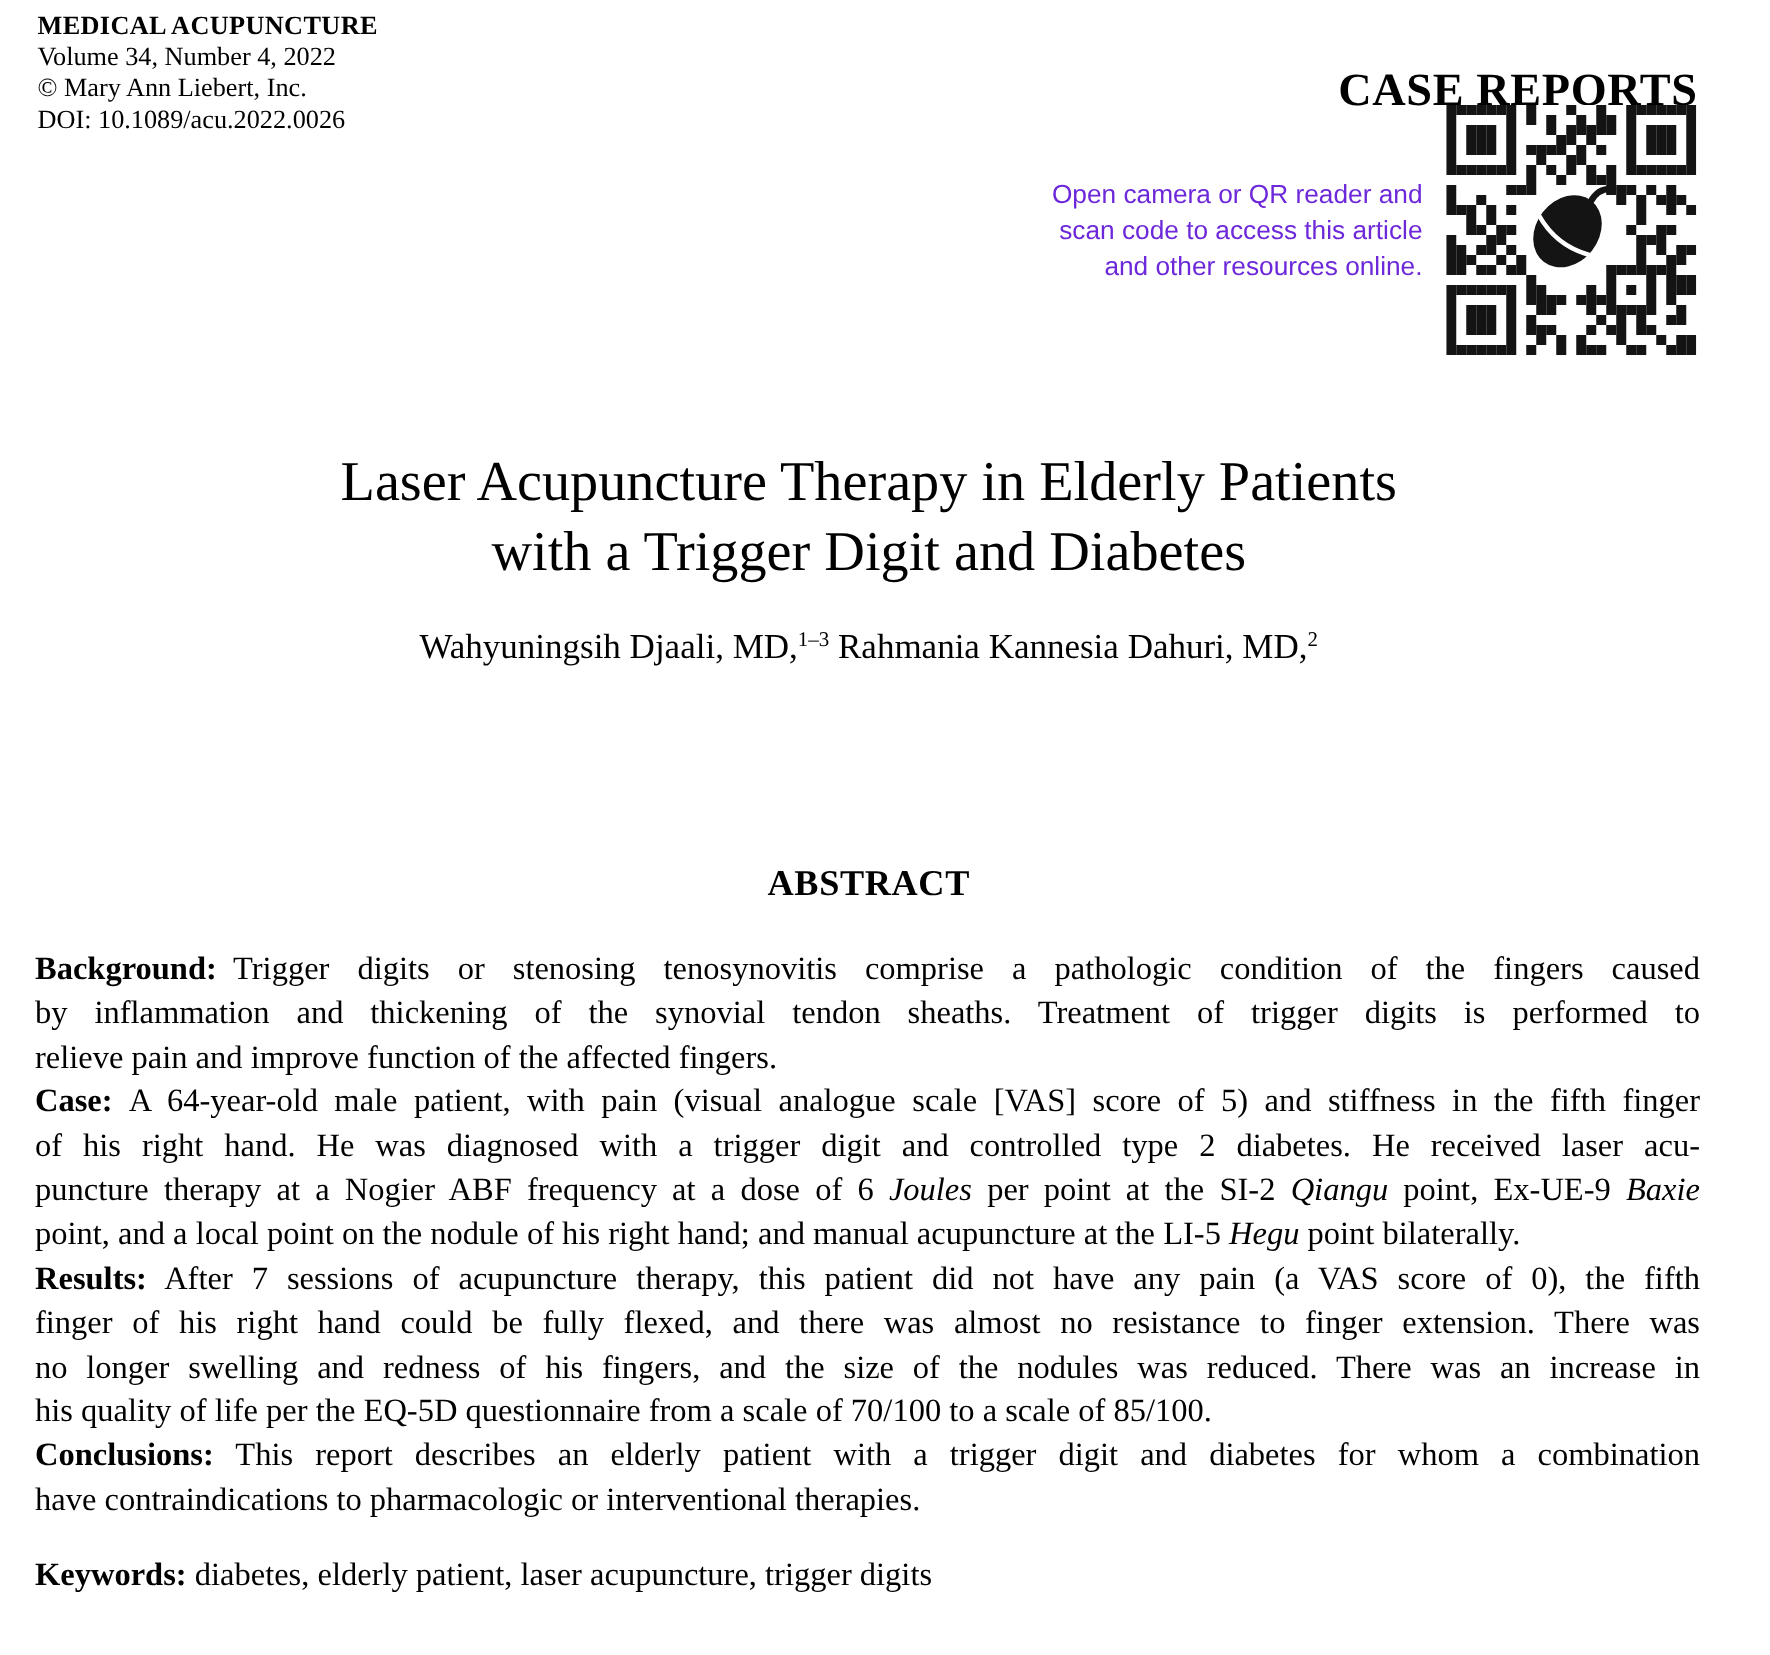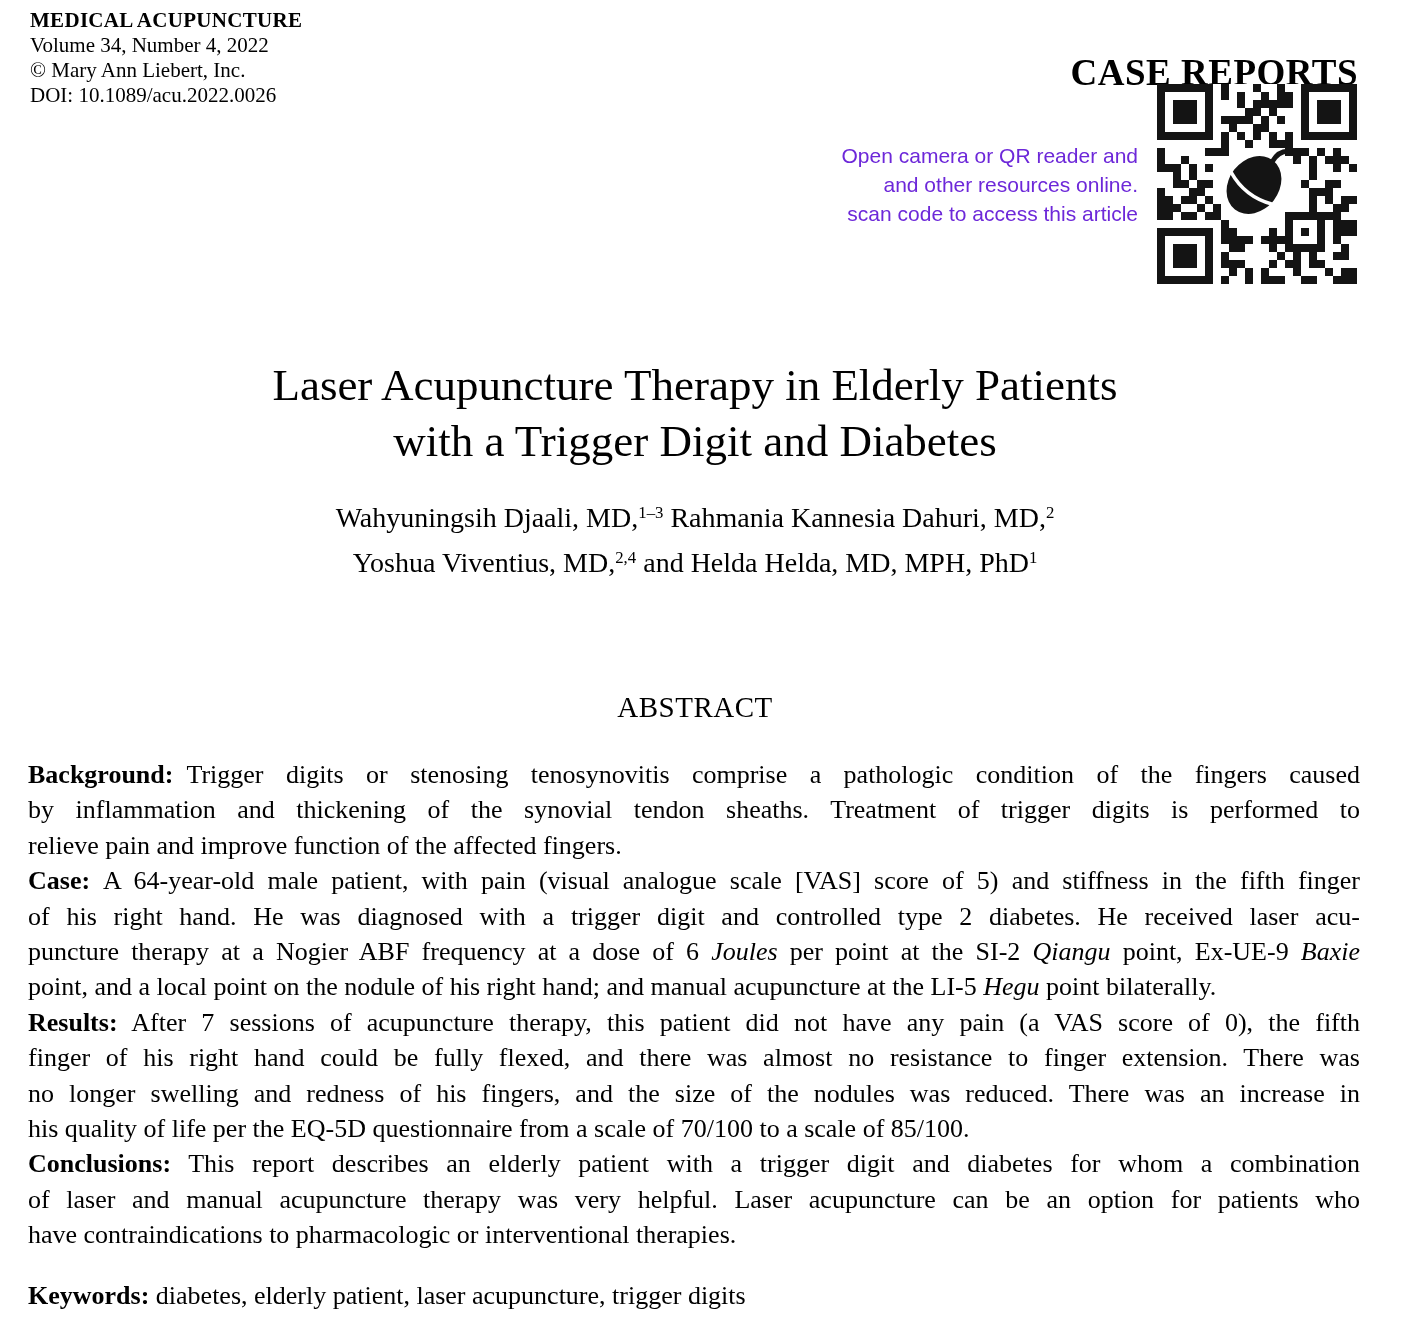--- a/index.html
+++ b/index.html
@@ -40,21 +40,21 @@
     text-align:center; font-size:45px; line-height:56px; white-space:nowrap;margin-top:36px;
   }
 
   .authors {
     position:absolute; left:0; top:497px; width:1390px;
     text-align:center; font-size:28px; line-height:41px; white-space:nowrap;
   }
 
   .abstract-heading {
     position:absolute; left:0; top:691px; width:1390px;
-    text-align:center; font-size:29px; font-weight:normal; letter-spacing:0.5px;
+    text-align:center; font-size:29px; font-weight:bold; letter-spacing:0.5px;
   }
 
   .abstract-body {
     position:absolute; left:28px; top:757px; width:1332px;
     font-size:26px; line-height:35.4px;
   }
   .line { min-height:35.4px; }
   .line.just { text-align:justify; text-align-last:justify; }
 
   .keywords { margin-top:25px; }
@@ -66,22 +66,22 @@
   <div class="journal-name">MEDICAL ACUPUNCTURE</div>
   <div>Volume 34, Number 4, 2022</div>
   <div>© Mary Ann Liebert, Inc.</div>
   <div>DOI: 10.1089/acu.2022.0026</div>
 </div>
 
 <div class="banner">CASE REPORTS</div>
 
 <div class="qr-caption">
   <div>Open camera or QR reader and</div>
+  <div>scan code to access this article</div>
   <div>and other resources online.</div>
-  <div>scan code to access this article</div>
 </div>
 
 <svg class="qr" viewBox="0 0 200 200" aria-hidden="true">
   <rect x="0" y="0" width="200" height="200" fill="#ffffff"></rect>
   <g id="qr-modules" fill="#141414">
       <rect x="0" y="0" width="8" height="8"></rect>
       <rect x="8" y="0" width="8" height="8"></rect>
       <rect x="16" y="0" width="8" height="8"></rect>
       <rect x="24" y="0" width="8" height="8"></rect>
       <rect x="32" y="0" width="8" height="8"></rect>
@@ -360,21 +360,20 @@
   </g>
 </svg>
 
 <div class="title">
   <div>Laser Acupuncture Therapy in Elderly Patients</div>
   <div>with a Trigger Digit and Diabetes</div>
 </div>
 
 <div class="authors">
     <div><span>Wahyuningsih Djaali, MD,</span><span class="sup">1–3</span><span> Rahmania Kannesia Dahuri, MD,</span><span class="sup">2</span></div>
-    <div><span>Yoshua Viventius, MD,</span><span class="sup">2,4</span><span> and Helda Helda, MD, MPH, PhD</span><span class="sup">1</span></div>
   </div>
 
 <div class="abstract-heading">ABSTRACT</div>
 
 <div class="abstract-body">
     <div>
       <div class="line just"><span class="b">Background:</span><span> Trigger digits or stenosing tenosynovitis comprise a pathologic condition of the fingers caused</span></div>
       <div class="line just"><span>by inflammation and thickening of the synovial tendon sheaths. Treatment of trigger digits is performed to</span></div>
       <div class="line"><span>relieve pain and improve function of the affected fingers.</span></div>
     </div>
@@ -385,17 +384,16 @@
       <div class="line"><span>point, and a local point on the nodule of his right hand; and manual acupuncture at the LI-5 </span><span class="i">Hegu</span><span> point bilaterally.</span></div>
     </div>
     <div>
       <div class="line just"><span class="b">Results:</span><span> After 7 sessions of acupuncture therapy, this patient did not have any pain (a VAS score of 0), the fifth</span></div>
       <div class="line just"><span>finger of his right hand could be fully flexed, and there was almost no resistance to finger extension. There was</span></div>
       <div class="line just"><span>no longer swelling and redness of his fingers, and the size of the nodules was reduced. There was an increase in</span></div>
       <div class="line"><span>his quality of life per the EQ-5D questionnaire from a scale of 70/100 to a scale of 85/100.</span></div>
     </div>
     <div>
       <div class="line just"><span class="b">Conclusions:</span><span> This report describes an elderly patient with a trigger digit and diabetes for whom a combination</span></div>
-      <div class="line just"><span>of laser and manual acupuncture therapy was very helpful. Laser acupuncture can be an option for patients who</span></div>
       <div class="line"><span>have contraindications to pharmacologic or interventional therapies.</span></div>
     </div>
     <div class="line keywords"><span class="b">Keywords:</span><span> diabetes, elderly patient, laser acupuncture, trigger digits</span></div>
   </div>
 
 </body></html>

